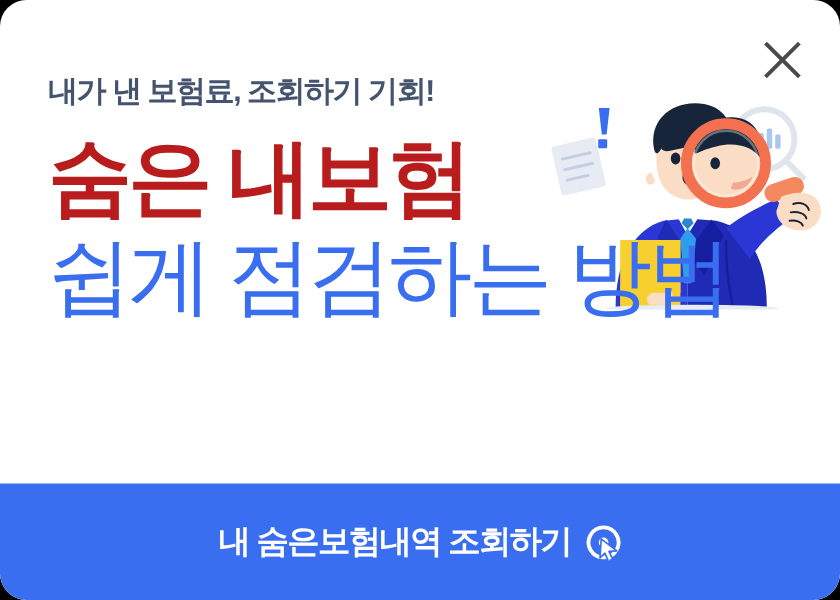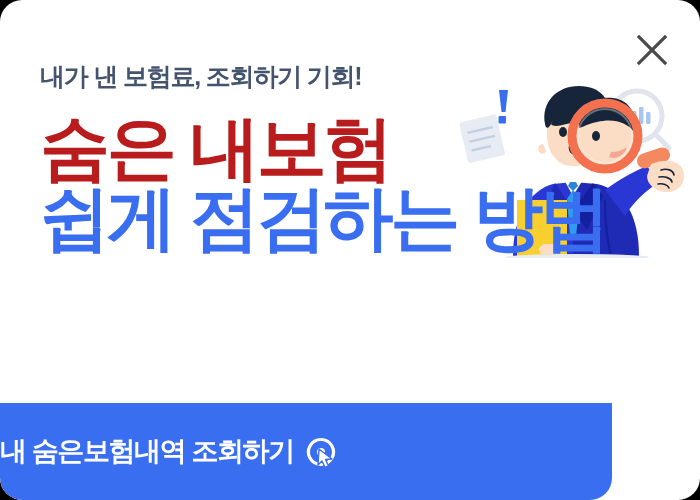--- a/index.html
+++ b/index.html
@@ -54,23 +54,23 @@
   #headline-1 {
     margin-top: 24px;
     font-size: 70px;
     font-weight: 800;
     color: #b91c1c;
     letter-spacing: -3.2px;
     line-height: 1.0;
     white-space: nowrap;
   }
   #headline-2 {
-    margin-top: 0;
+    margin-top: 12px;
     font-size: 70px;
-    font-weight: 700;
+    font-weight: 400;
     color: #3a6ef0;
     letter-spacing: -3.2px;
     line-height: 1.0;
     white-space: nowrap;
   }
 
   
   #illustration {
     position: absolute;
     left: 455px;
@@ -79,26 +79,27 @@
     height: 180px;
     z-index: 20;
   }
   #illustration svg { display: block; }
 
   
   #cta-bar {
     position: absolute;
     left: 0;
     bottom: 0;
-    width: 612px;
+    width: 700px;
     height: 97px;
     background: #3a6ef0;
     border-radius: 0 0 22px 22px;
     display: flex;
     align-items: center;
+    justify-content: center;
     gap: 12px;
     cursor: pointer;
     z-index: 50;
   }
   #cta-label {
     font-size: 27px;
     font-weight: 700;
     color: #ffffff;
     letter-spacing: -1.4px;
     line-height: 1;

